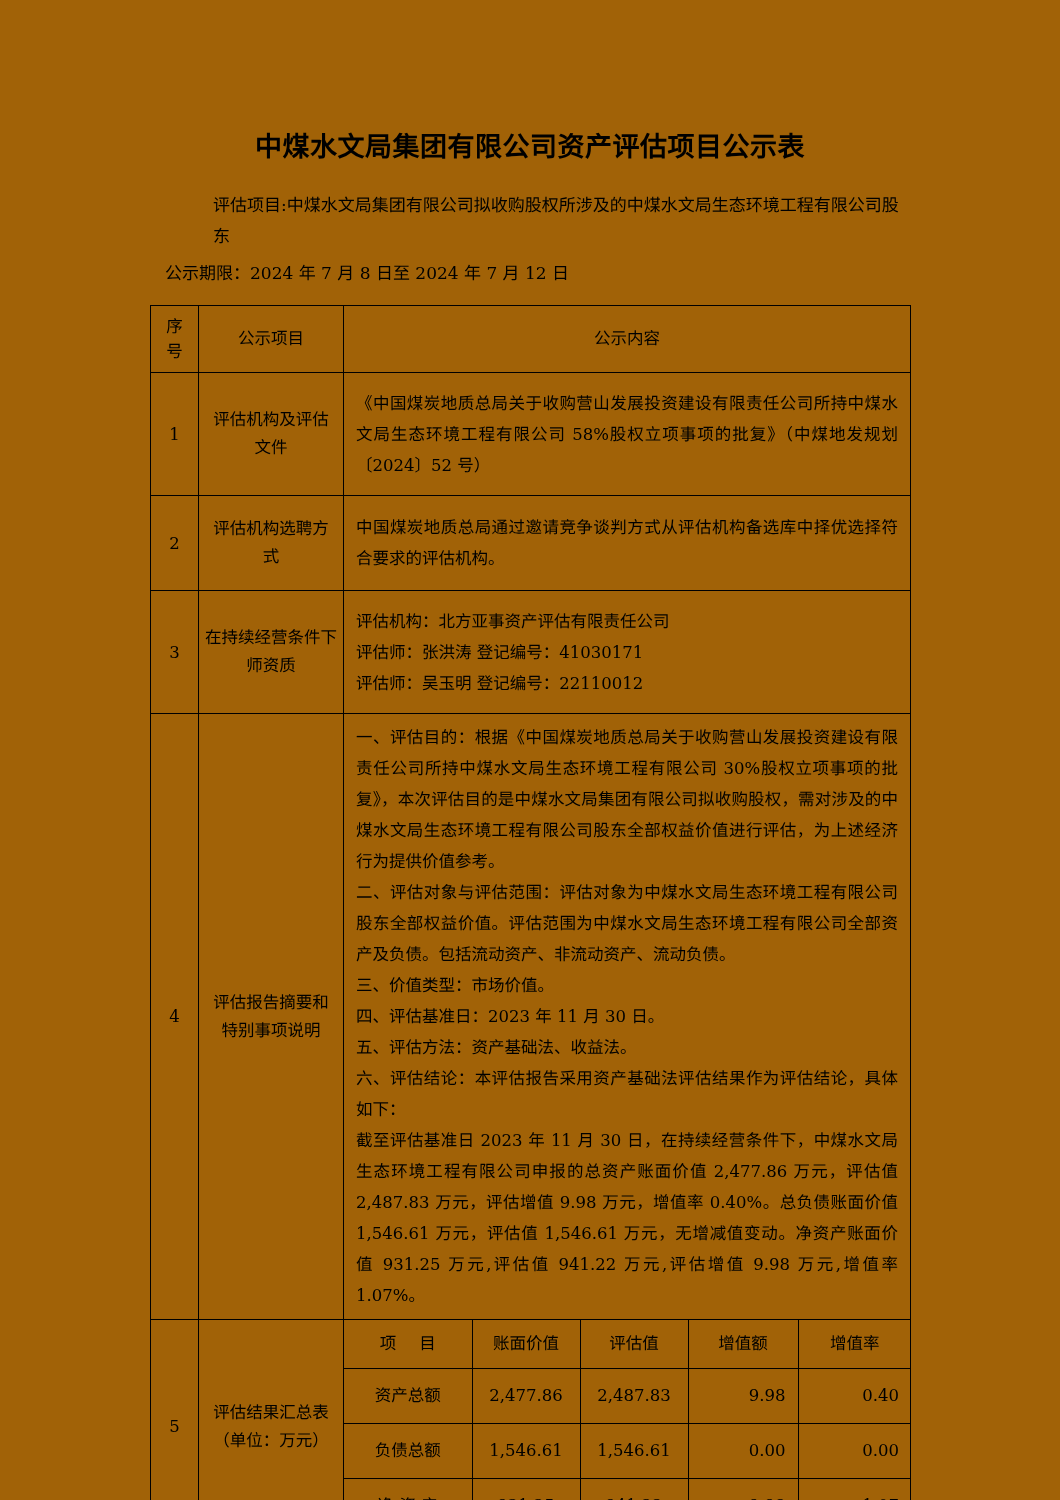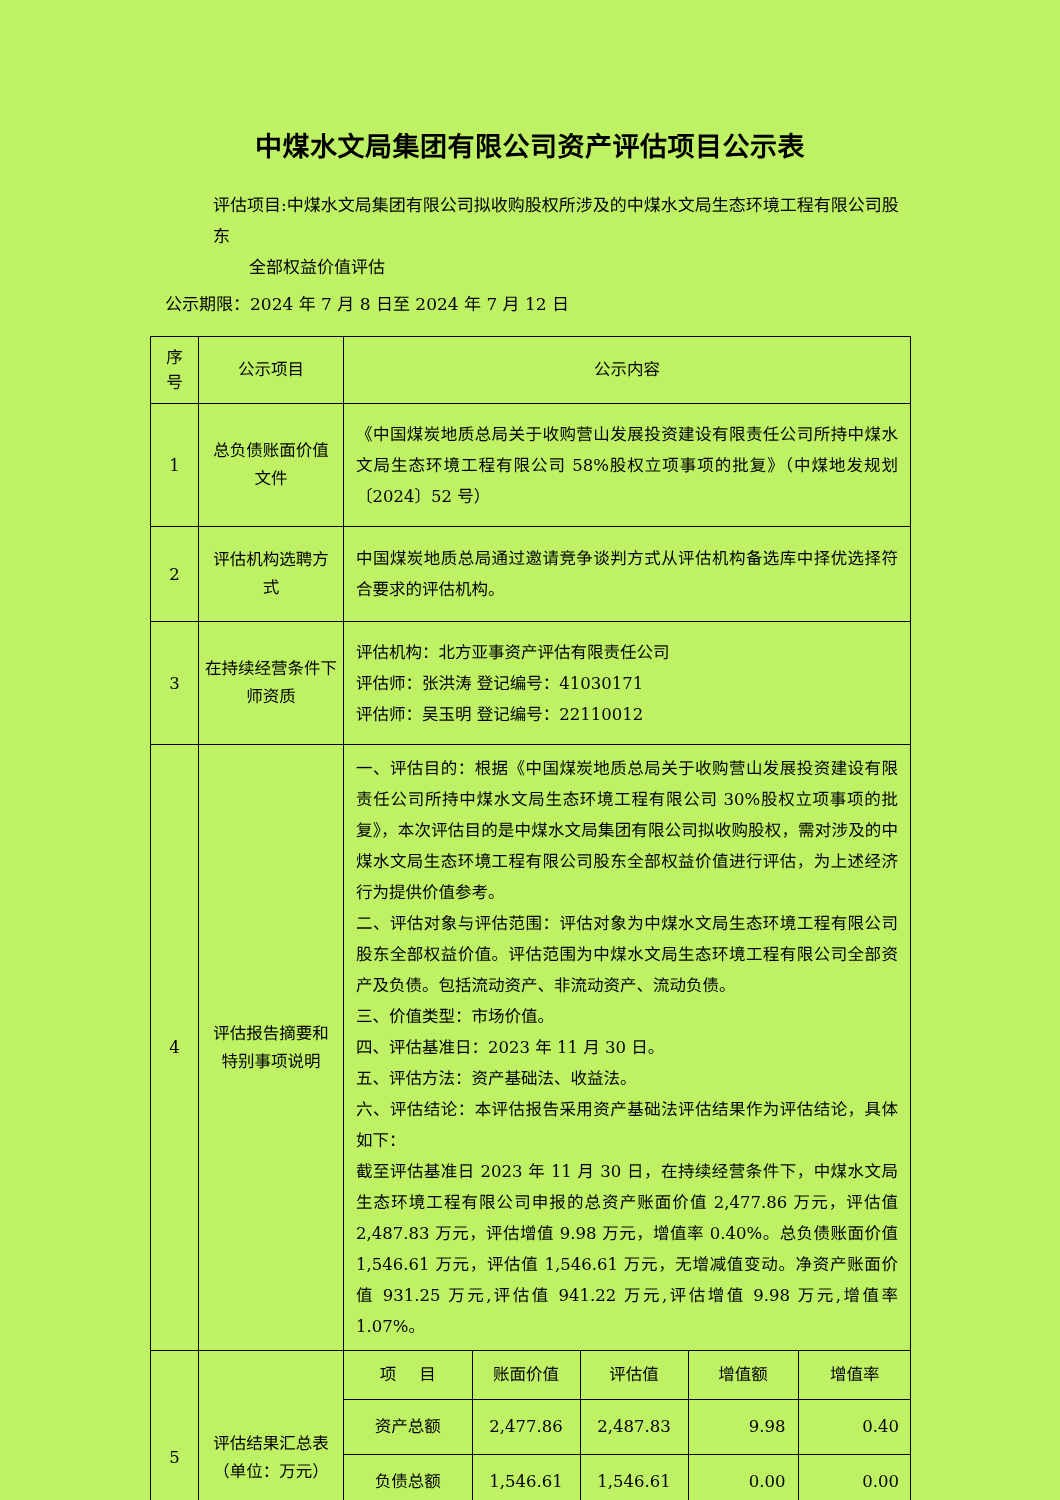--- a/index.html
+++ b/index.html
@@ -14,21 +14,21 @@
     font-family: "DejaVu Serif", "Liberation Serif", serif;
     color: #000000;
     -webkit-font-smoothing: antialiased;
   }
   .page {
     position: relative;
     width: 1060px;
     height: 1500px;
     box-sizing: border-box;
     padding: 0;
-    background: #bef264;
+    background: #a16207;
   }
 
   
   .doc-title {
     margin: 0;
     padding-top: 131px;
     text-align: center;
     font-size: 27px;
     font-weight: bold;
     letter-spacing: 0.5px;
@@ -154,21 +154,20 @@
 </style>
 </head>
 <body>
 
 <div class="page">
 
   <h1 class="doc-title">中煤水文局集团有限公司资产评估项目公示表</h1>
 
   <div class="intro intro-project">
     <span>评估项目:中煤水文局集团有限公司拟收购股权所涉及的中煤水文局生态环境工程有限公司股东</span>
-    <span class="cont-line">全部权益价值评估</span>
   </div>
 
   <div class="intro intro-period">公示期限：2024 年 7 月 8 日至 2024 年 7 月 12 日</div>
 
   <table class="main">
     <colgroup>
       <col class="col-seq">
       <col class="col-item">
       <col class="col-body">
     </colgroup>
@@ -179,21 +178,21 @@
           <div>序</div>
           <div>号</div>
         </td>
         <td class="cell-item">公示项目</td>
         <td class="cell-item">公示内容</td>
       </tr>
 
       <tr class="r-1">
         <td class="cell-seq">1</td>
         <td class="cell-item">
-          <div>总负债账面价值</div>
+          <div>评估机构及评估</div>
           <div>文件</div>
         </td>
         <td class="cell-content">
           <p>《中国煤炭地质总局关于收购营山发展投资建设有限责任公司所持中煤水文局生态环境工程有限公司 58%股权立项事项的批复》（中煤地发规划〔2024〕52 号）</p>
         </td>
       </tr>
 
       <tr class="r-2">
         <td class="cell-seq">2</td>
         <td class="cell-item">

